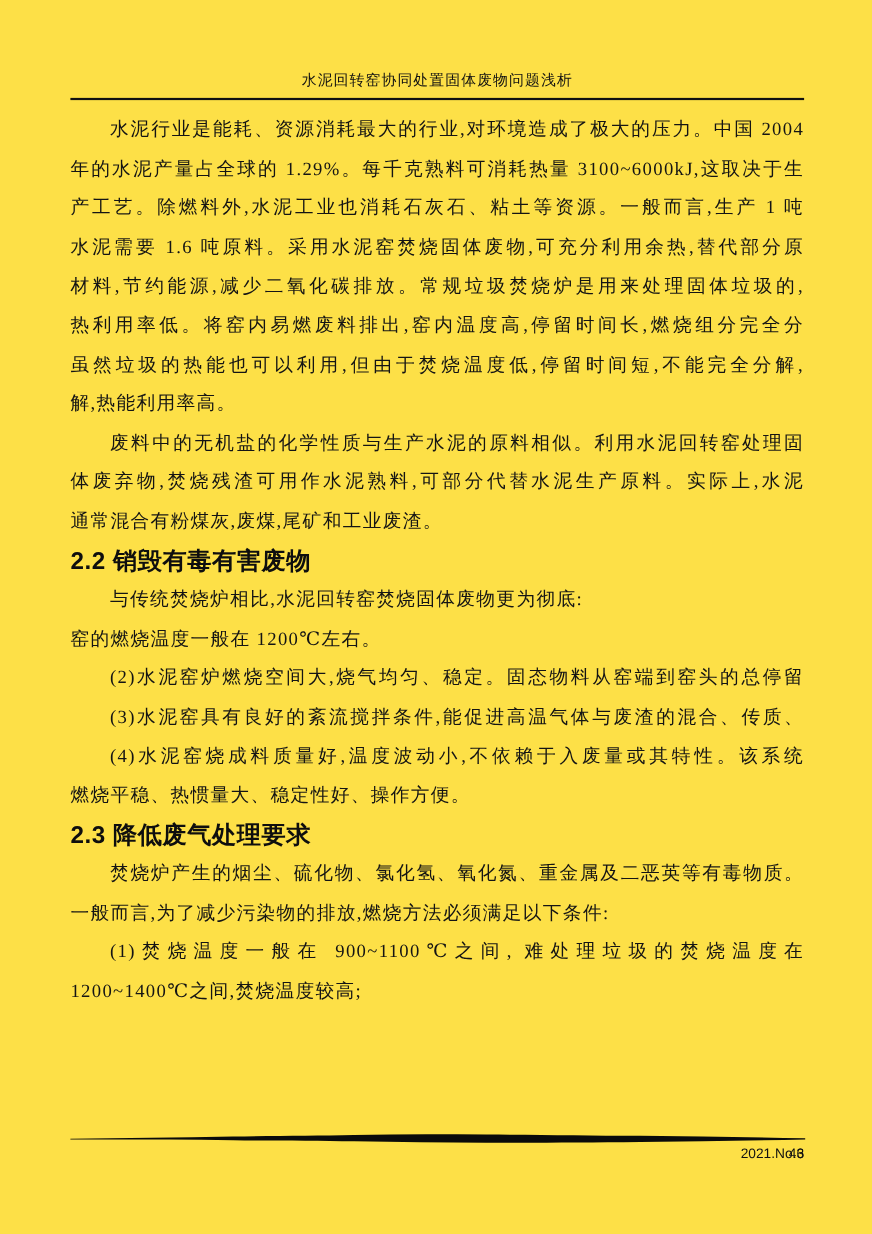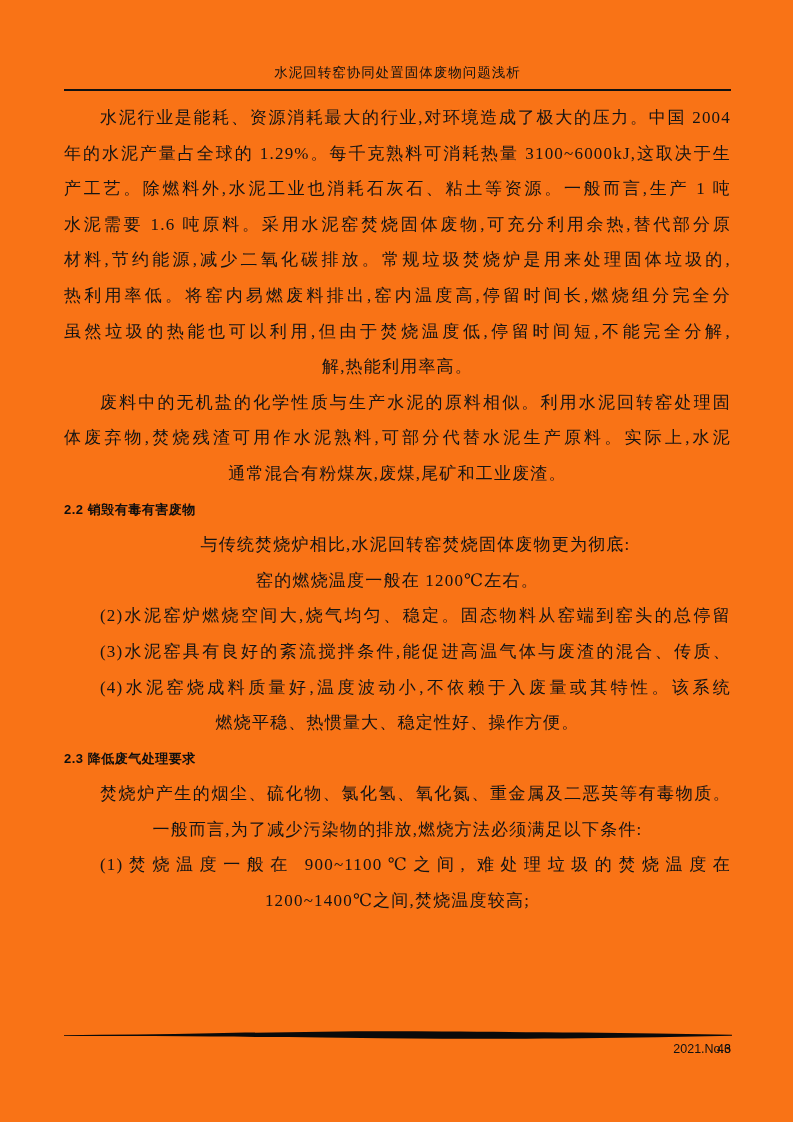--- a/index.html
+++ b/index.html
@@ -1,41 +1,41 @@
 <!DOCTYPE html>
 <html><head>
 <meta charset="utf-8">
 <style>
   html,body{margin:0;padding:0;}
   body{
     width:793px;height:1122px;position:relative;background:#ffffff;
     font-family:"Liberation Serif","DejaVu Serif",serif;
     color:#161616;overflow:hidden;
   }
-  .page{position:absolute;inset:0;background:#f97316;}
+  .page{position:absolute;inset:0;background:#fde047;}
   .header-title{
     position:absolute;top:64px;left:64px;width:667px;
     text-align:center;font-size:13.5px;letter-spacing:1px;color:#111;
   }
   .header-rule{
     position:absolute;top:89px;left:64px;width:667px;height:2px;background:#111;
   }
   .doc-body{
     position:absolute;top:100px;left:64px;width:667px;
   }
   .line{
     font-size:17px;line-height:35.6px;letter-spacing:1.2px;
-    white-space:nowrap;text-align:center;color:#141414;
+    white-space:nowrap;text-align:left;color:#141414;
   }
   .line.j{
     white-space:normal;text-align:justify;text-align-last:justify;
   }
   .line.ind{text-indent:36px;}
   .heading{
-    font-size:13px;line-height:35.6px;font-weight:bold;color:#0e0e0e;
+    font-size:22px;line-height:35.6px;font-weight:bold;color:#0e0e0e;
     font-family:"Liberation Sans","DejaVu Sans",sans-serif;
     letter-spacing:0.5px;
   }
   .footer-rule{
     position:absolute;top:1028px;left:62px;width:672px;height:14px;
   }
   .footer-row{
     position:absolute;top:1042px;left:64px;width:667px;height:18px;
     font-size:12.5px;color:#111;
     font-family:"Liberation Sans","DejaVu Sans",sans-serif;

